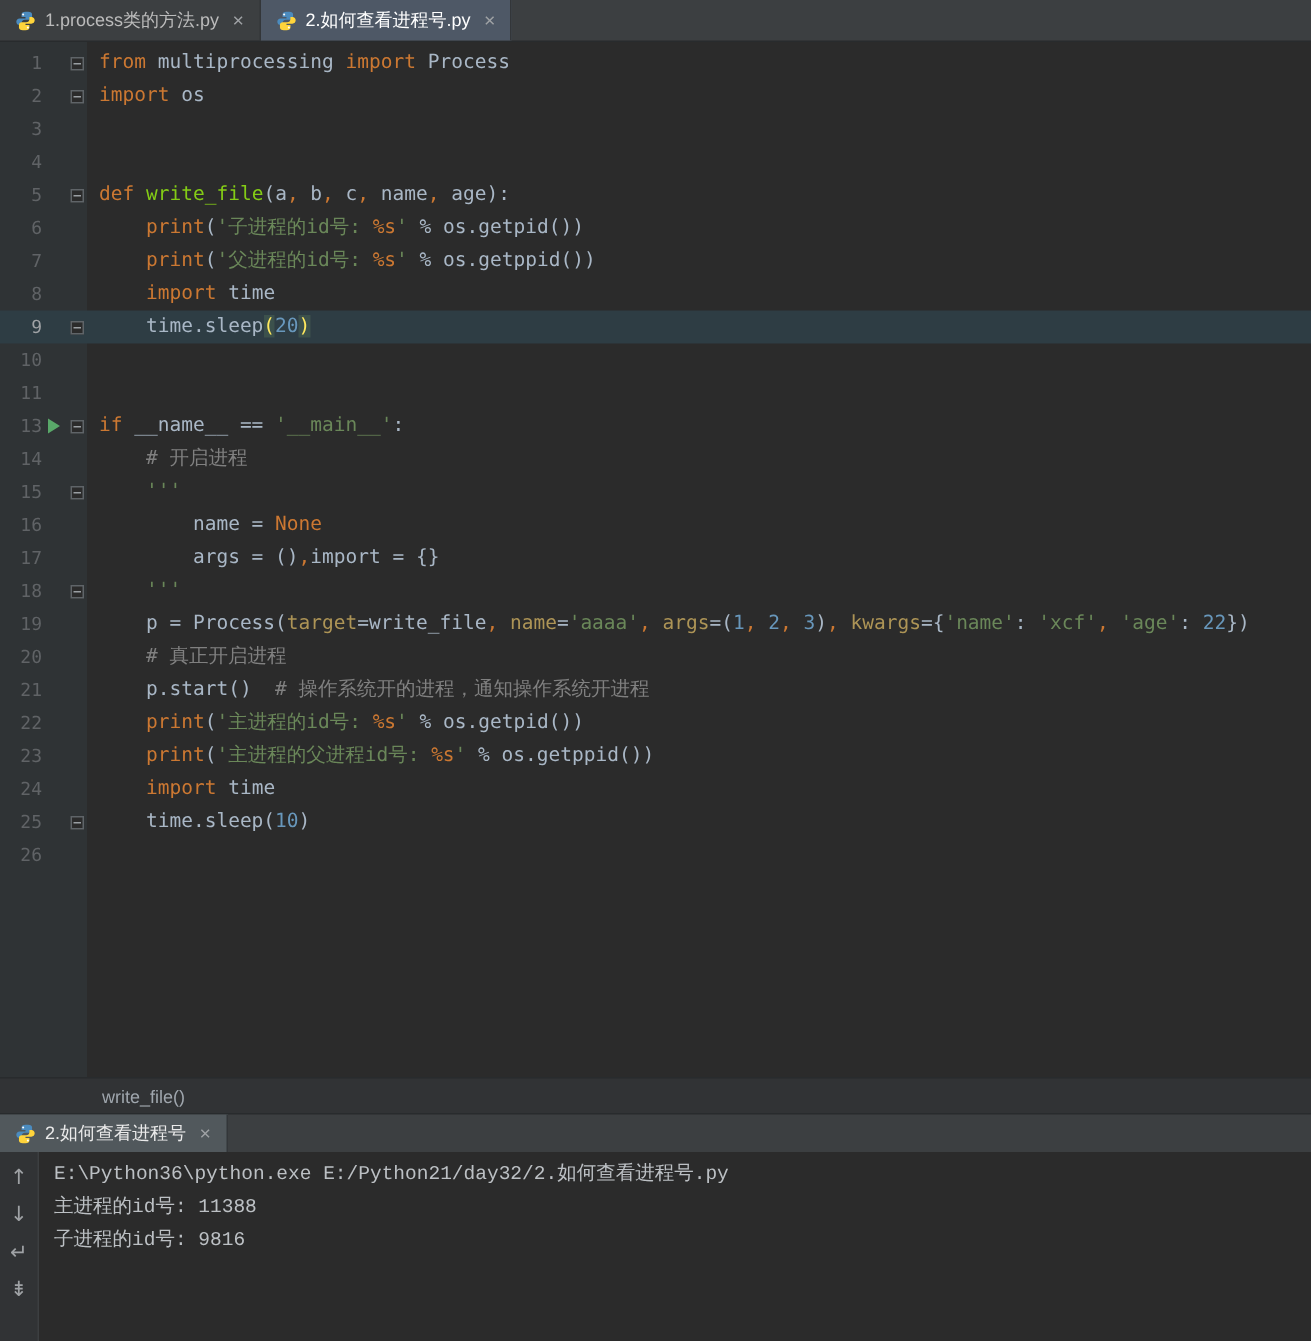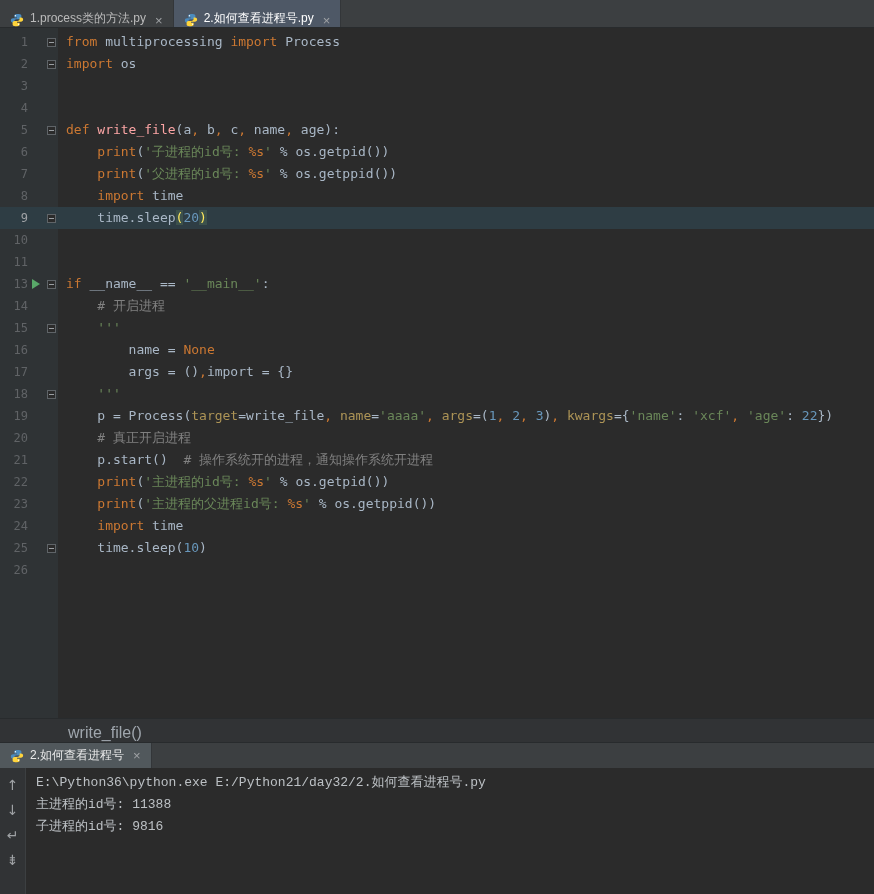--- a/index.html
+++ b/index.html
@@ -1,52 +1,52 @@
 <!DOCTYPE html>
 <html><head>
 <meta charset="utf-8">
 <style>
   *{box-sizing:border-box;margin:0;padding:0}
   html,body{width:874px;height:894px;overflow:hidden;background:#2b2b2b;font-family:"Liberation Sans",sans-serif}
   .app{display:flex;flex-direction:column;width:874px;height:894px}
 
   
   .tabbar{flex:0 0 28px;background:#3c3f41;display:flex;align-items:stretch;border-bottom:1px solid #282b2d}
-  .tab{display:flex;align-items:flex-end;gap:6px;padding:0 10px;font-size:12px;color:#bbbbbb;border-right:1px solid #333639;cursor:default}
+  .tab{display:flex;align-items:center;gap:6px;padding:0 10px;font-size:12px;color:#bbbbbb;border-right:1px solid #333639;cursor:default}
   .tab.active{background:#4e5866;color:#ffffff}
   .close{color:#9fa2a5;font-size:13px;line-height:1;margin-left:3px}
 
   
   .editor{flex:1 1 auto;position:relative;background:#2b2b2b;padding-top:3px;overflow:hidden}
   .editor::before{content:"";position:absolute;left:0;top:0;bottom:0;width:58px;background:#2f3335}
   .ed-row{position:relative;z-index:1;display:flex;height:22px;line-height:22px;font-family:"DejaVu Sans Mono",monospace;font-size:13px}
   .ed-row.current{background:#2e3d44}
   .gut{flex:0 0 58px;display:flex;align-items:center}
   .lnum{flex:0 0 28px;text-align:right;color:#606366;font-size:12px;font-family:"DejaVu Sans Mono",monospace}
   .ed-row.current .lnum{color:#a0a3a6}
   .gic{flex:0 0 16px;display:flex;align-items:center;justify-content:center}
   .gfold{flex:0 0 14px;display:flex;align-items:center;justify-content:center}
   .run-arrow{width:0;height:0;border-left:8px solid #59a869;border-top:5px solid transparent;border-bottom:5px solid transparent}
   .fold-marker{display:block;width:9px;height:9px;border:1px solid #5f6468;background:#2b2b2b;position:relative}
   .fold-marker::after{content:"";position:absolute;left:1px;right:1px;top:3px;height:1px;background:#9a9fa3}
   .code{white-space:pre;color:#a9b7c6;padding-left:8px}
 
   .tok-kw{color:#cc7832}
-  .tok-fn{color:#fca5a5}
+  .tok-fn{color:#84cc16}
   .tok-str{color:#6a8759}
   .tok-num{color:#6897bb}
   .tok-com{color:#808080}
   .tok-pl{color:#a9b7c6}
   .tok-cm{color:#cc7832}
   .tok-kwarg{color:#ad9456}
   .tok-fmt{color:#cc7832}
   .tok-match{background:#3c514c;color:#ffe95e}
 
   
-  .breadcrumb{flex:0 0 24px;background:#313335;border-top:1px solid #282b2d;display:flex;align-items:flex-end;padding-left:68px;font-size:16px;color:#9fa6ad}
+  .breadcrumb{flex:0 0 24px;background:#313335;border-top:1px solid #282b2d;display:flex;align-items:center;padding-left:68px;font-size:12px;color:#9fa6ad}
 
   
   .runtabbar{flex:0 0 26px;background:#3c3f41;border-top:1px solid #282b2d;display:flex;align-items:stretch}
   .runtab{display:flex;align-items:center;gap:6px;padding:0 10px;font-size:12px;color:#eaeaea;background:#51585c;border-right:1px solid #333639}
   .console{flex:0 0 126px;display:flex;background:#2b2b2b}
   .rail{flex:0 0 26px;background:#313335;border-right:1px solid #3c3f41;display:flex;flex-direction:column;align-items:center;padding-top:8px;gap:7px}
   .ric{color:#9fa2a5;font-size:14px;width:18px;height:18px;display:flex;align-items:center;justify-content:center;font-family:"DejaVu Sans",sans-serif}
   .cout{flex:1;padding:4px 10px;font-family:Liberation Mono, monospace;font-size:13px;color:#bcc0c4}
   .cline{height:22px;line-height:22px;white-space:pre}
   .pyicon{flex:0 0 auto;display:block}

